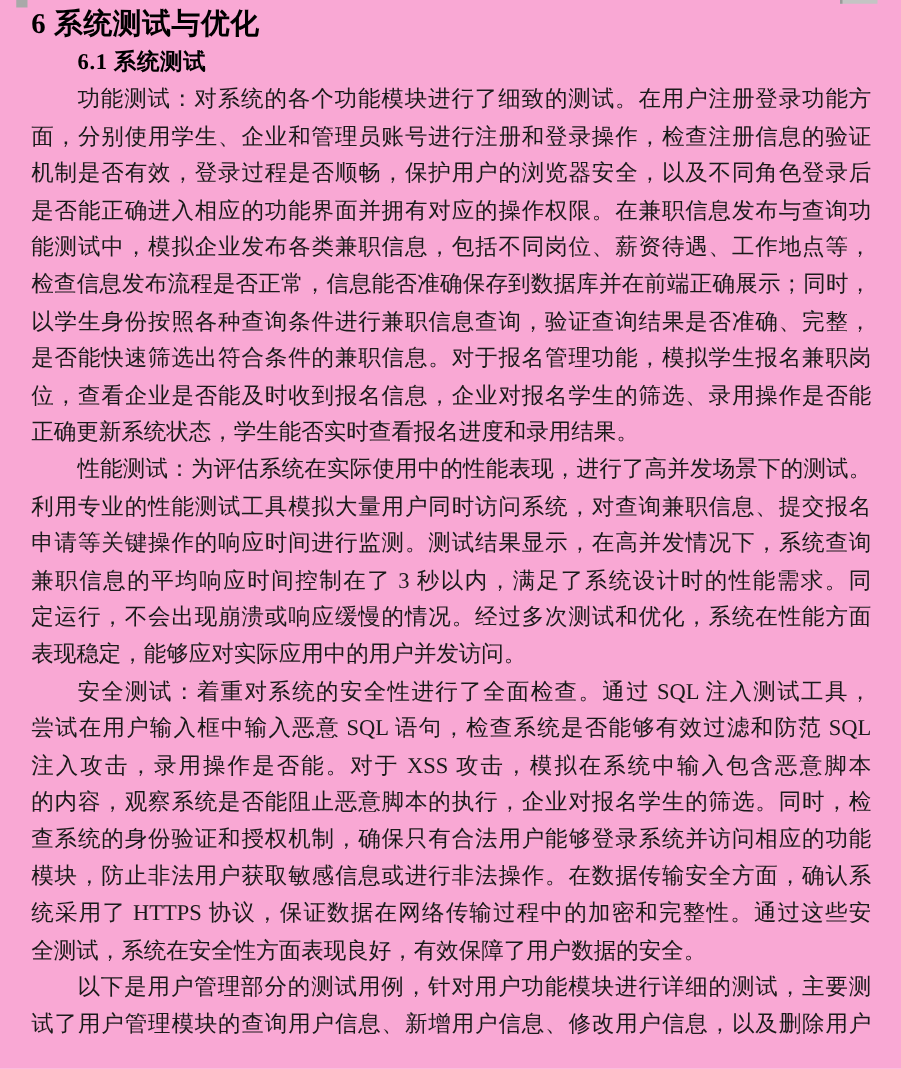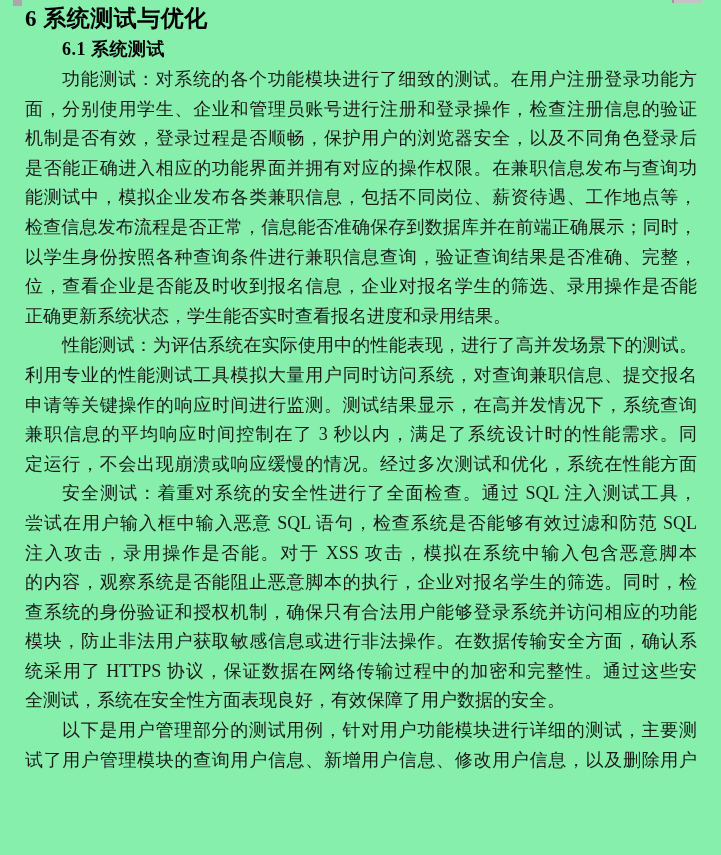--- a/index.html
+++ b/index.html
@@ -10,21 +10,21 @@
   body {
     width: 721px;
     height: 855px;
     overflow: hidden;
     font-family: "Liberation Serif", "DejaVu Serif", serif;
   }
   .page {
     position: relative;
     width: 721px;
     height: 855px;
-    background: #86efac;
+    background: #f9a8d4;
     overflow: hidden;
   }
   .edge-mark-left {
     position: absolute;
     left: 13px;
     top: 0;
     width: 9px;
     height: 6px;
     background: #a9a9a9;
   }
@@ -90,29 +90,31 @@
     <h2 class="doc-h2">6.1 系统测试</h2>
     <div class="paragraphs" id="paragraphs">
         <div class="para">
           <div class="line first">功能测试：对系统的各个功能模块进行了细致的测试。在用户注册登录功能方</div>
           <div class="line">面，分别使用学生、企业和管理员账号进行注册和登录操作，检查注册信息的验证</div>
           <div class="line">机制是否有效，登录过程是否顺畅，保护用户的浏览器安全，以及不同角色登录后</div>
           <div class="line">是否能正确进入相应的功能界面并拥有对应的操作权限。在兼职信息发布与查询功</div>
           <div class="line">能测试中，模拟企业发布各类兼职信息，包括不同岗位、薪资待遇、工作地点等，</div>
           <div class="line">检查信息发布流程是否正常，信息能否准确保存到数据库并在前端正确展示；同时，</div>
           <div class="line">以学生身份按照各种查询条件进行兼职信息查询，验证查询结果是否准确、完整，</div>
+          <div class="line">是否能快速筛选出符合条件的兼职信息。对于报名管理功能，模拟学生报名兼职岗</div>
           <div class="line">位，查看企业是否能及时收到报名信息，企业对报名学生的筛选、录用操作是否能</div>
           <div class="line plast">正确更新系统状态，学生能否实时查看报名进度和录用结果。</div>
         </div>
         <div class="para">
           <div class="line first">性能测试：为评估系统在实际使用中的性能表现，进行了高并发场景下的测试。</div>
           <div class="line">利用专业的性能测试工具模拟大量用户同时访问系统，对查询兼职信息、提交报名</div>
           <div class="line">申请等关键操作的响应时间进行监测。测试结果显示，在高并发情况下，系统查询</div>
           <div class="line">兼职信息的平均响应时间控制在了 3 秒以内，满足了系统设计时的性能需求。同</div>
           <div class="line">定运行，不会出现崩溃或响应缓慢的情况。经过多次测试和优化，系统在性能方面</div>
+          <div class="line plast">表现稳定，能够应对实际应用中的用户并发访问。</div>
         </div>
         <div class="para">
           <div class="line first">安全测试：着重对系统的安全性进行了全面检查。通过 SQL 注入测试工具，</div>
           <div class="line">尝试在用户输入框中输入恶意 SQL 语句，检查系统是否能够有效过滤和防范 SQL</div>
           <div class="line">注入攻击，录用操作是否能。对于 XSS 攻击，模拟在系统中输入包含恶意脚本</div>
           <div class="line">的内容，观察系统是否能阻止恶意脚本的执行，企业对报名学生的筛选。同时，检</div>
           <div class="line">查系统的身份验证和授权机制，确保只有合法用户能够登录系统并访问相应的功能</div>
           <div class="line">模块，防止非法用户获取敏感信息或进行非法操作。在数据传输安全方面，确认系</div>
           <div class="line">统采用了 HTTPS 协议，保证数据在网络传输过程中的加密和完整性。通过这些安</div>
           <div class="line plast">全测试，系统在安全性方面表现良好，有效保障了用户数据的安全。</div>

